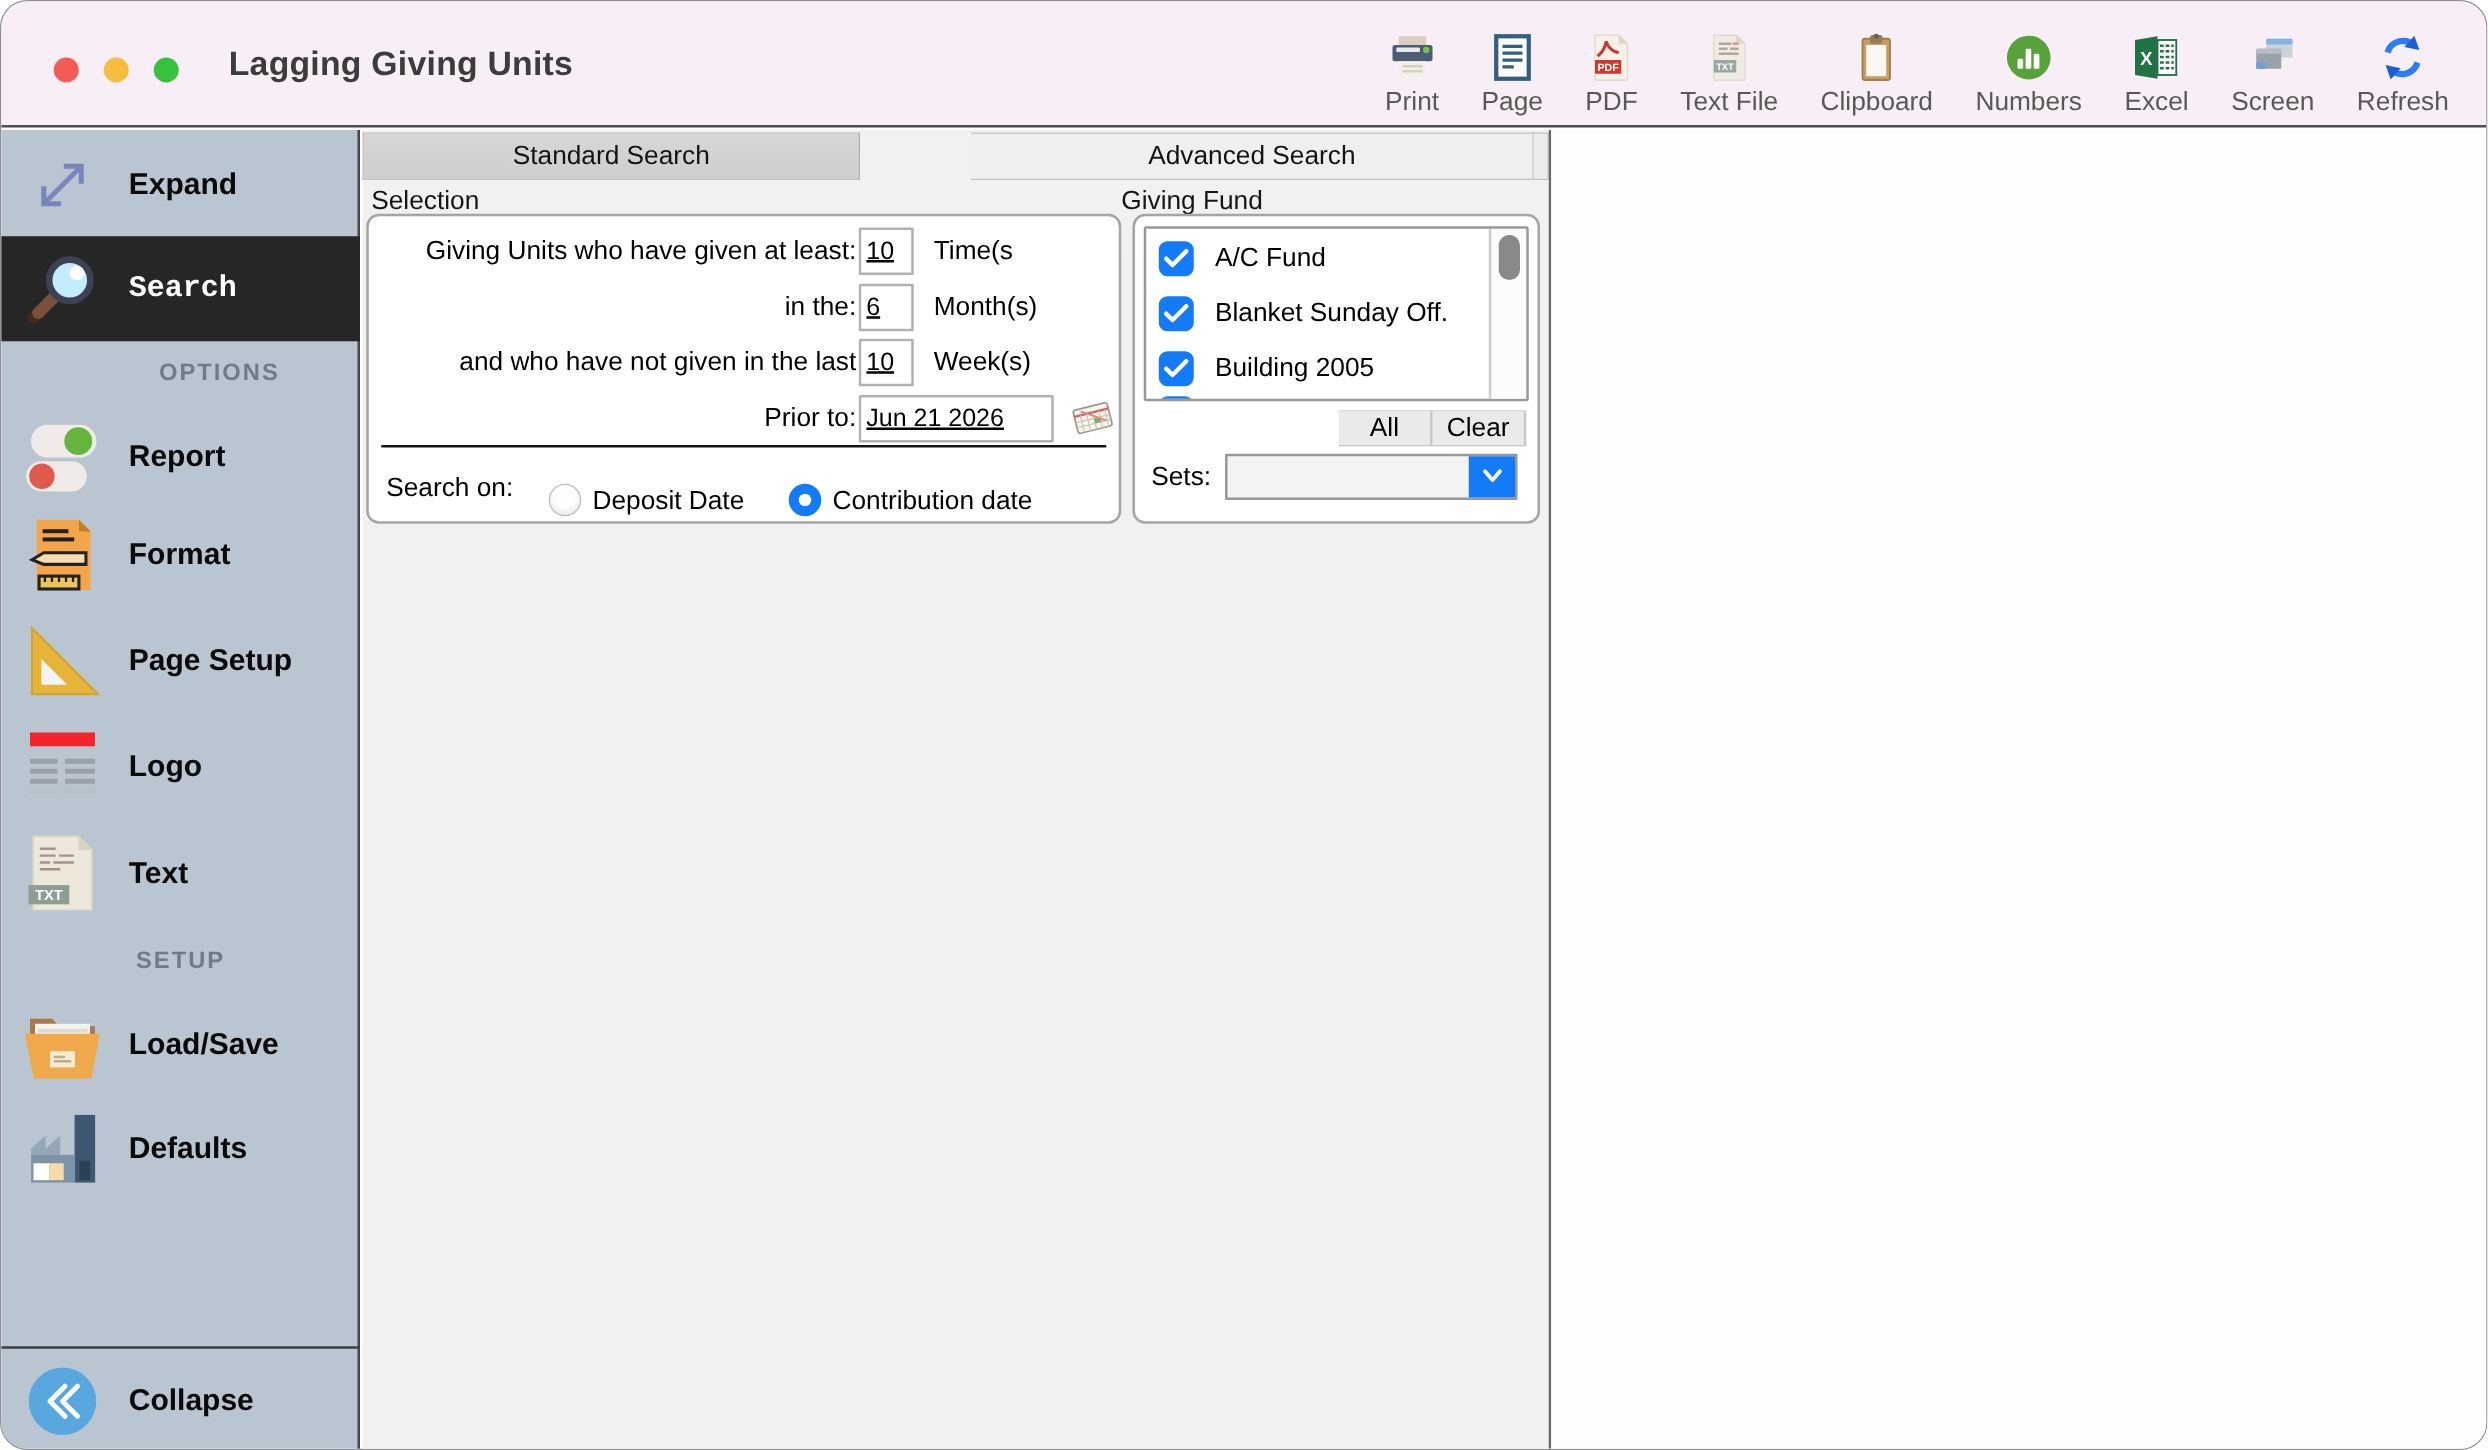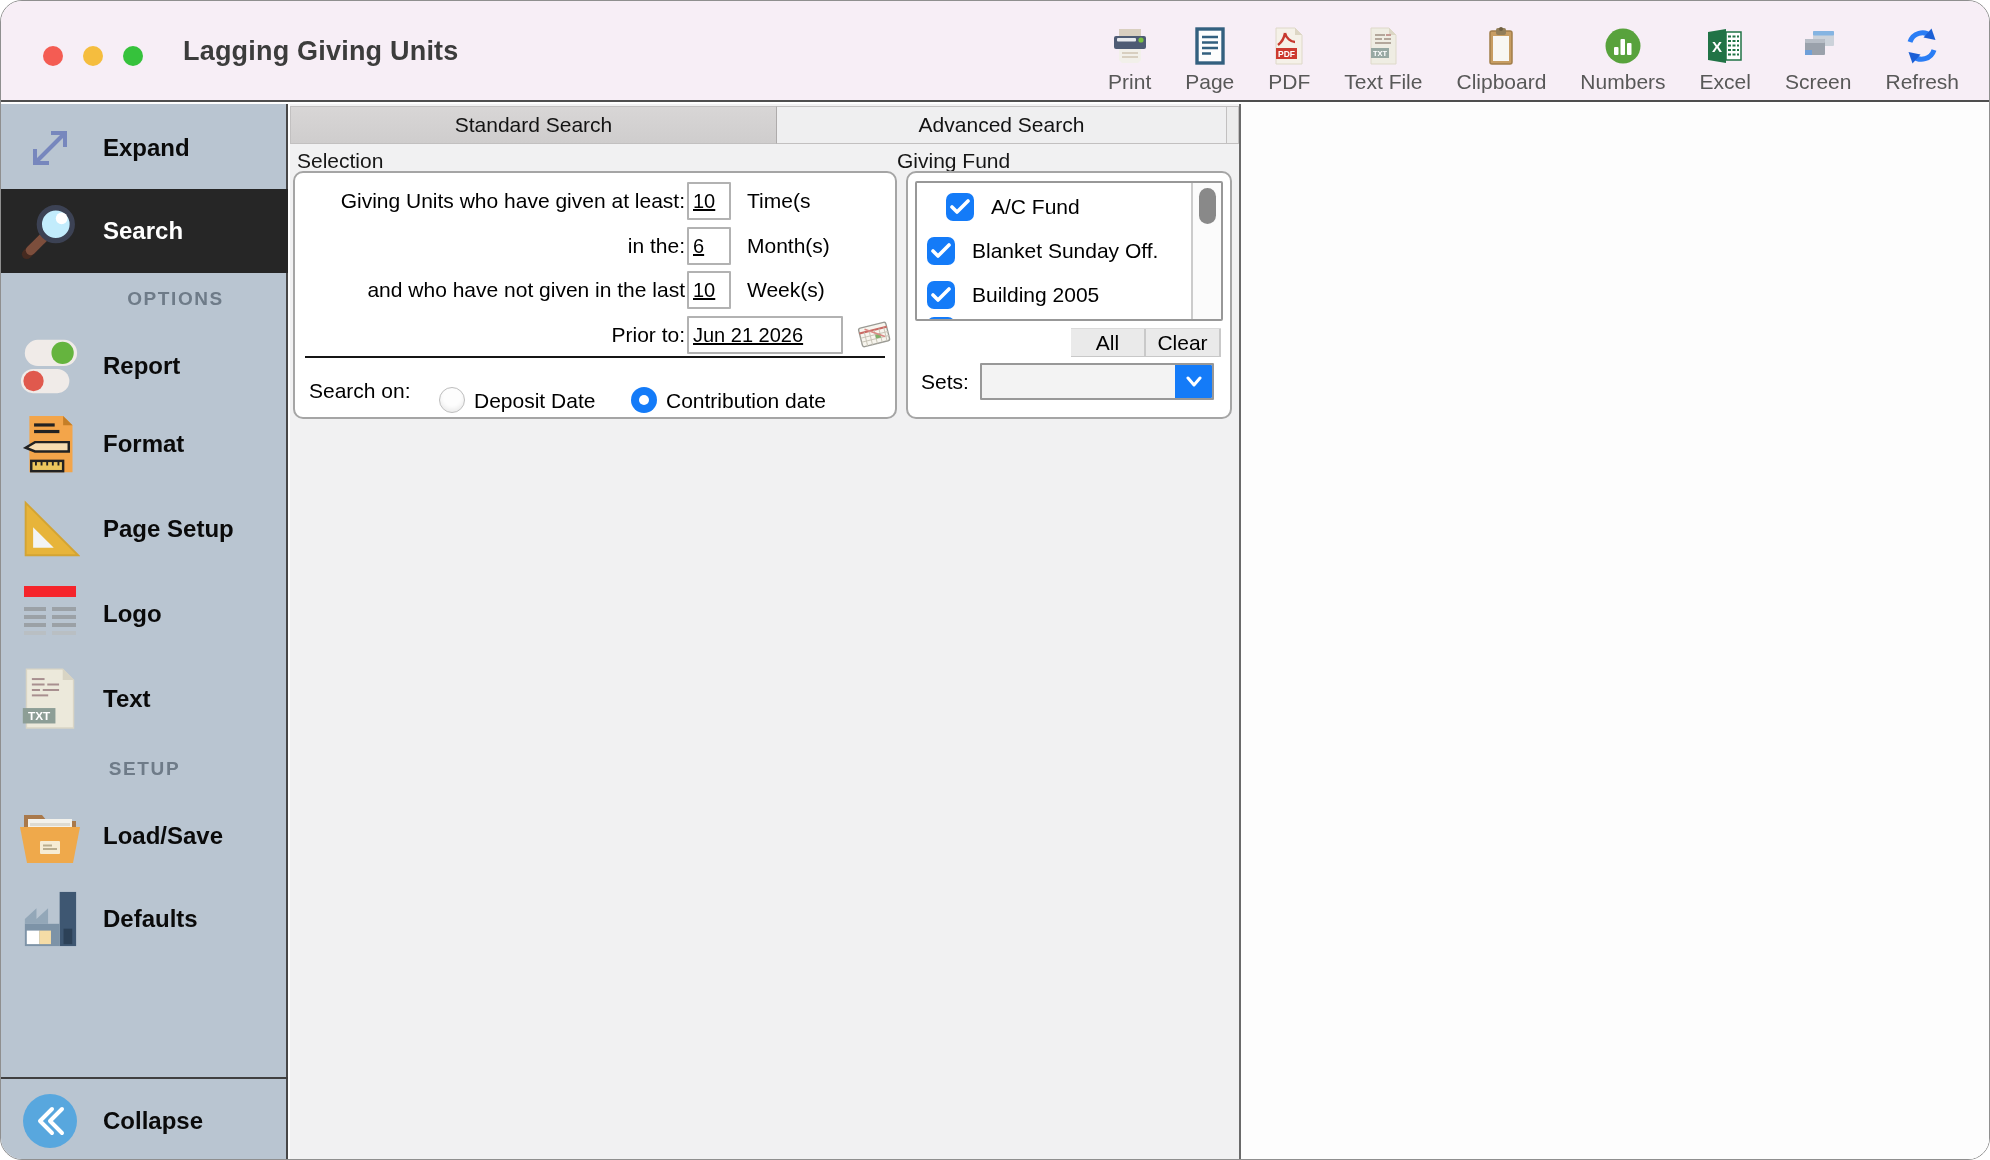--- a/index.html
+++ b/index.html
@@ -25,33 +25,33 @@
   .tbtn{display:flex;flex-direction:column;align-items:center;gap:5px;cursor:default;}
   .ticon{height:42px;display:flex;align-items:flex-end;justify-content:center;}
   .tlabel{font-size:21px;color:#585858;line-height:1;white-space:nowrap;}
   
   .sidebar{position:absolute;left:0;top:103px;bottom:0;width:287px;
     background:var(--sidebar-bg,#b9c5d1);border-right:2px solid #474747;}
   .side-row{position:absolute;left:0;width:287px;display:flex;align-items:center;}
   .side-icon{width:74px;margin-left:12px;display:flex;justify-content:center;align-items:center;flex:0 0 auto;}
   .side-label{margin-left:16px;font-size:24px;font-weight:bold;color:#0a0a0a;white-space:nowrap;}
   .side-row.selected{background:var(--sidebar-selected-bg,#262626);}
-  .side-row.selected .side-label{color:#ffffff;}
+  .side-row.selected .side-label{color:#ffffff;font-family:Liberation Mono, monospace;}
   .section-label{position:absolute;left:0;width:287px;display:flex;align-items:center;justify-content:center;
     font-size:19px;font-weight:bold;letter-spacing:1.6px;color:#6e7b88;}
   .side-divider{position:absolute;left:0;width:287px;height:2px;background:#3f3f3f;}
   
   .main{position:absolute;left:289px;top:103px;right:0;bottom:0;background:#fdfdfd;}
   .contentpane{position:absolute;left:0;top:0;width:949px;bottom:0;background:var(--content-bg,#f1f1f2);}
   .vdivider{position:absolute;left:949px;top:0;width:2px;bottom:0;background:#6a6a6a;}
   .rightpane{position:absolute;left:951px;right:0;top:0;bottom:0;background:#fdfdfd;}
   
   .tab{position:absolute;top:2px;height:38px;display:flex;align-items:center;justify-content:center;
     font-size:21px;color:#131313;border:1px solid #c2c0c0;}
-  .tab-standard{left:0;width:487px;background:linear-gradient(#d8d6d6,#cfcdcd);border-right:1px solid #aeabab;}
+  .tab-standard{left:0;width:398px;background:linear-gradient(#d8d6d6,#cfcdcd);border-right:1px solid #aeabab;}
   .tab-advanced{left:487px;width:450px;background:#efeff0;border-left:none;justify-content:center;}
   .tab-strip{position:absolute;left:937px;top:2px;width:12px;height:38px;background:#ececec;border:1px solid #c2c0c0;border-left:none;}
   .pane-label{position:absolute;font-size:21px;color:#161616;top:45px;}
   .sel-label{left:7px;}
   .fund-label{left:607px;}
   
   .panel{position:absolute;top:67px;height:248px;background:#ffffff;
     border:2px solid #a5a5a5;border-radius:10px;}
   .sel-panel{left:3px;width:604px;}
   .fund-panel{left:616px;width:326px;}
@@ -71,21 +71,21 @@
   .rg2{left:336px;}
   .radio{width:26px;height:26px;border-radius:50%;background:#fdfdfd;border:1.5px solid #bdbdbd;
     box-shadow:inset 0 -3px 4px rgba(0,0,0,.07);position:relative;flex:0 0 auto;}
   .radio.on{background:var(--accent-blue,#147bf8);border:none;box-shadow:none;}
   .radio.on::after{content:"";position:absolute;left:8px;top:8px;width:10px;height:10px;border-radius:50%;background:#fff;}
   
   .fund-list{position:absolute;left:7px;top:8px;width:308px;height:140px;background:#ffffff;
     border:2px solid #989898;border-radius:2px;overflow:hidden;}
   .fund-rows{position:absolute;left:0;top:0;right:30px;}
   .fund-row{display:flex;align-items:center;height:44px;padding-left:10px;gap:17px;font-size:21px;color:#000;}
-  .fund-row:first-child{margin-top:2px;margin-left:19px;}
+  .fund-row:first-child{margin-top:2px;}
   .cbox{width:28px;height:28px;border-radius:7px;background:#fff;border:1.5px solid #b5b5b5;
     display:flex;align-items:center;justify-content:center;flex:0 0 auto;}
   .cbox.on{background:var(--accent-blue,#147bf8);border:none;}
   .cbox svg{visibility:hidden;}
   .cbox.on svg{visibility:visible;}
   .cbox-partial{position:absolute;left:10px;top:134px;width:28px;height:28px;border-radius:7px;
     background:var(--accent-blue,#147bf8);}
   .fund-scroll{position:absolute;right:0;top:0;bottom:0;width:30px;background:#fbfbfb;border-left:2px solid #cccccc;}
   .fund-thumb{position:absolute;left:6px;top:5px;width:17px;height:36px;border-radius:9px;background:#898989;}
   .allclear{position:absolute;left:163px;top:155px;width:150px;height:29px;display:flex;

